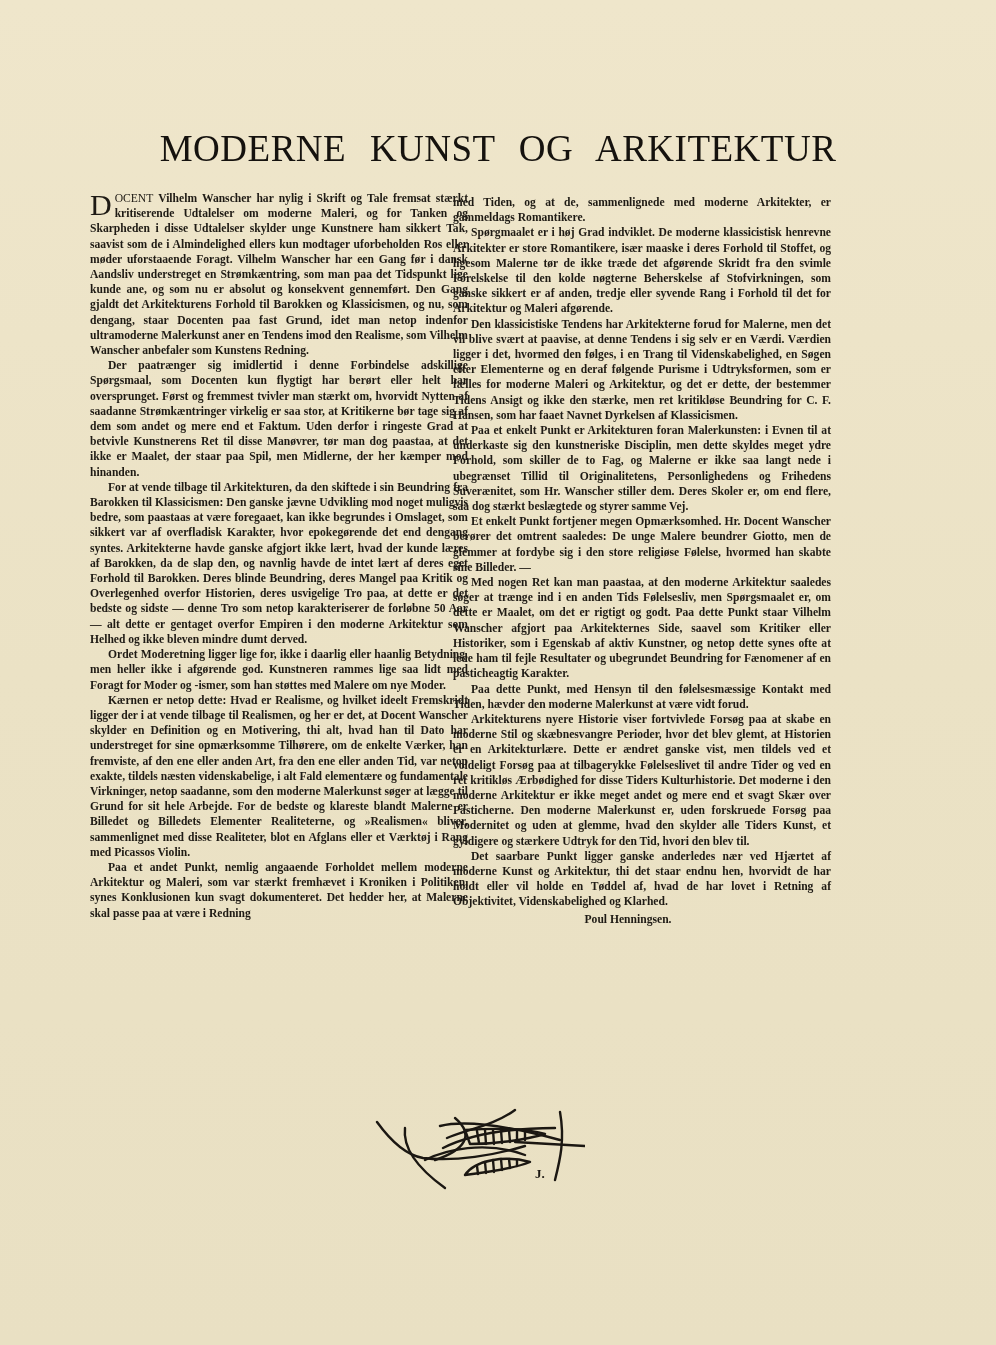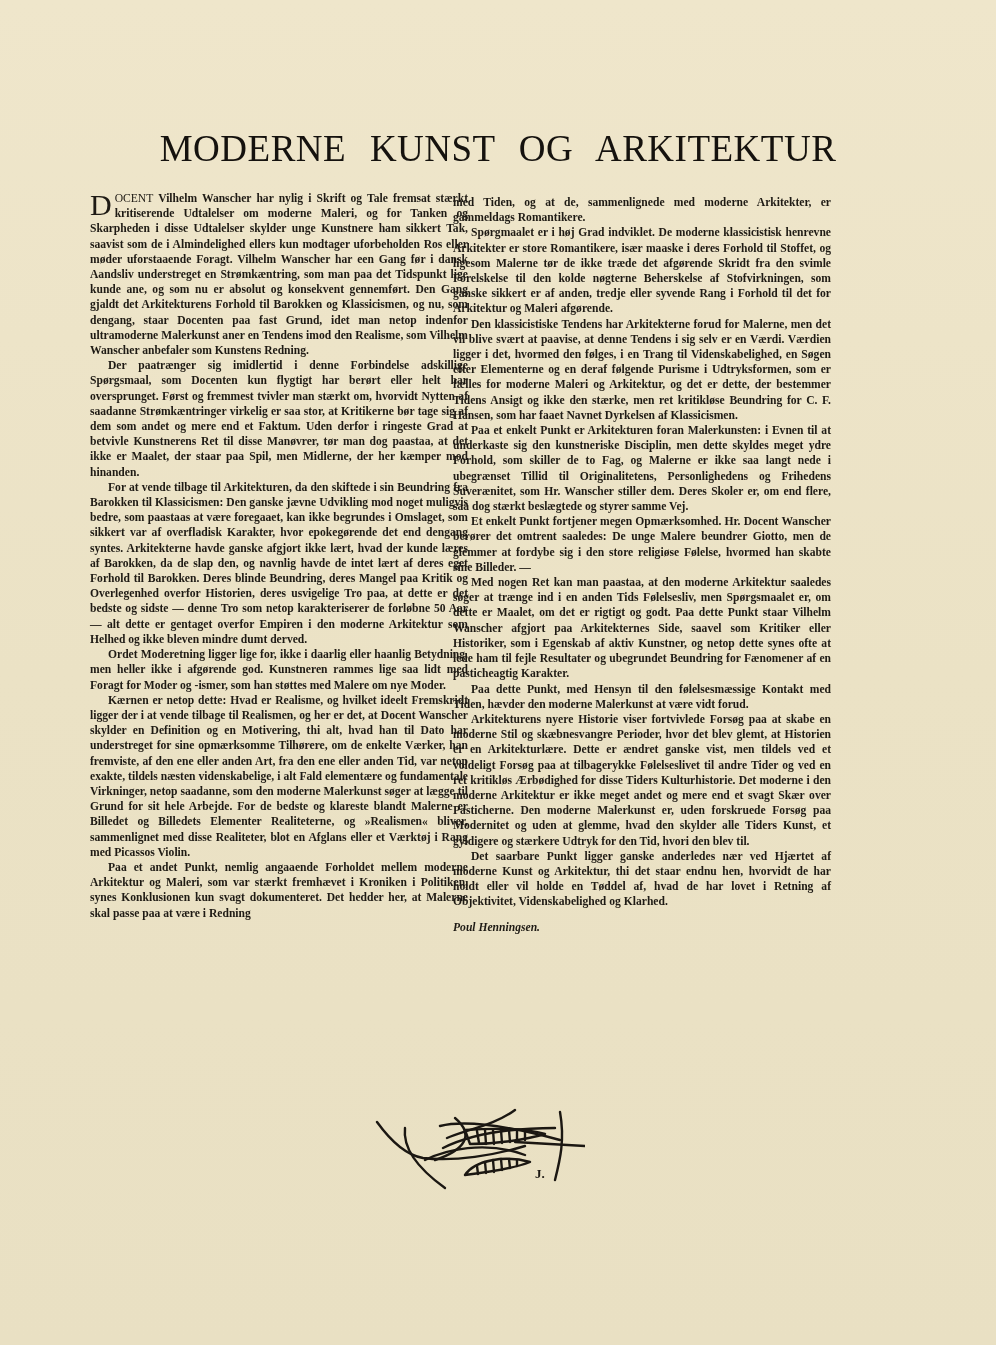--- a/index.html
+++ b/index.html
@@ -52,23 +52,22 @@
     .para.first { text-indent: 0; }
     .drop-cap {
       float: left;
       font-size: 30px;
       line-height: 24px;
       margin: 2px 3px 0 0;
       font-weight: normal;
     }
     .lead-caps { font-weight: normal; }
     .signature {
-      text-align: left;
-      font-style: italic;
-      margin: 10px 28px 0 0;
+      text-align: center;
+      margin: 2px 28px 0 0;
     }
     .ornament {
       position: absolute;
       left: 365px;
       top: 1100px;
       width: 220px;
       height: 90px;
     }
   </style>
 </head>

